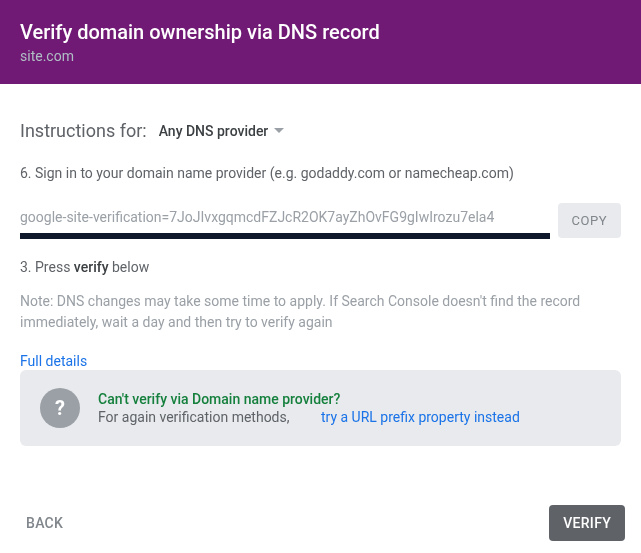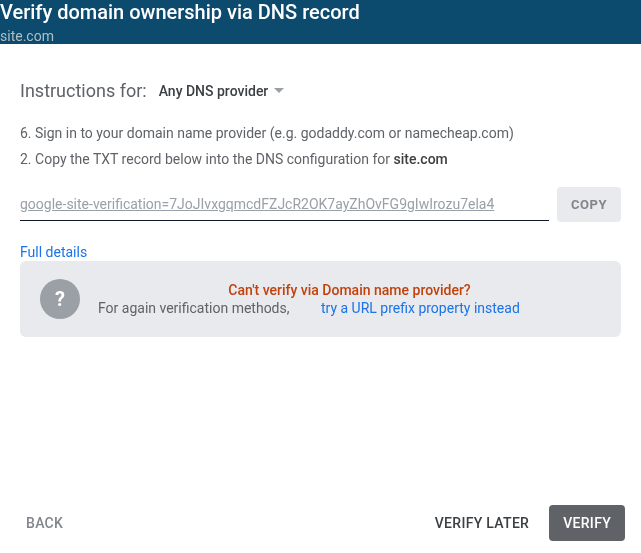--- a/index.html
+++ b/index.html
@@ -9,22 +9,23 @@
     }
     body {
       font-family: 'Roboto', 'Arial', sans-serif;
       width: 641px;
       height: 553px;
       background: #fff;
       color: #5f6368;
       overflow: hidden;
     }
     .header {
-      background: #0c4a6e;
-      color: #fff;
+      background: #701a75;
+      color: #fff;
+      padding: 20px;
     }
     .header-title {
       font-size: 20px;
       font-weight: 500;
       color: #fff;
       margin-bottom: 4px;
     }
     .header-subtitle {
       font-size: 14px;
       color: #b0bec5;
@@ -72,37 +73,36 @@
     }
     .txt-row {
       display: flex;
       align-items: center;
       margin-top: 20px;
       margin-bottom: 20px;
     }
     .txt-input {
       flex: 1;
       border: none;
-      border-bottom: 1px solid #0f172a;
+      border-bottom: 6px solid #0f172a;
       padding: 8px 0;
       font-size: 14px;
       color: #9aa0a6;
       outline: none;
       font-family: inherit;
       background: transparent;
-      text-decoration: underline;
     }
     .copy-btn {
       margin-left: 8px;
       padding: 10px 14px;
       background: #e8eaed;
       border: none;
       border-radius: 4px;
       font-size: 13px;
-      font-weight: 700;
+      font-weight: 400;
       color: #80868b;
       letter-spacing: 0.5px;
       cursor: pointer;
       font-family: inherit;
     }
     .note {
       font-size: 14px;
       color: #9aa0a6;
       line-height: 1.5;
       margin-top: 16px;
@@ -139,23 +139,22 @@
       color: #fff;
       font-size: 20px;
       font-weight: 700;
     }
     .alt-text {
       flex: 1;
     }
     .alt-title {
       font-size: 14px;
       font-weight: 500;
-      color: #c2410c;
+      color: #15803d;
       margin-bottom: 2px;
-      text-align: center;
     }
     .alt-sub {
       font-size: 14px;
       color: #5f6368;
     }
     .inline-link {
       color: #1a73e8;
       cursor: pointer;
       margin-left: 28px;
     }
@@ -208,45 +207,45 @@
 
   <div class="instructions-row">
     <span class="instructions-label">Instructions for:</span>
     <div class="provider-select">
       <span class="provider-text">Any DNS provider</span>
       <span class="chevron-down"></span>
     </div>
   </div>
 
   <div class="step">6. Sign in to your domain name provider (e.g. godaddy.com or namecheap.com)</div>
-  <div class="step">
-    <span>2. Copy the TXT record below into the DNS configuration for </span><span class="step-bold">site.com</span>
-  </div>
 
   <div class="txt-row">
     <input class="txt-input" type="text" readonly="" value="google-site-verification=7JoJIvxgqmcdFZJcR2OK7ayZhOvFG9gIwIrozu7ela4" style="">
     <button class="copy-btn">COPY</button>
   </div>
 
-
+  <div class="step">
+    <span>3. Press </span><span class="step-bold">verify</span><span> below</span>
+  </div>
+
+  <div class="note">Note: DNS changes may take some time to apply. If Search Console doesn't find the record immediately, wait a day and then try to verify again</div>
 
   <a class="link">Full details</a>
 
   <div class="alt-box">
     <div class="help-icon">
         <span>?</span>
       </div>
     <div class="alt-text">
       <div class="alt-title">Can't verify via Domain name provider?</div>
       <div class="alt-sub">
         <span>For again verification methods, </span><span class="inline-link">try a URL prefix property instead</span>
       </div>
     </div>
   </div>
 
 </div>
 
 <div class="footer">
   <button class="btn btn-back">BACK</button>
   <div class="spacer"></div>
-  <button class="btn btn-later">VERIFY LATER</button>
   <button class="btn btn-verify">VERIFY</button>
 </div>
 
 </body></html>

